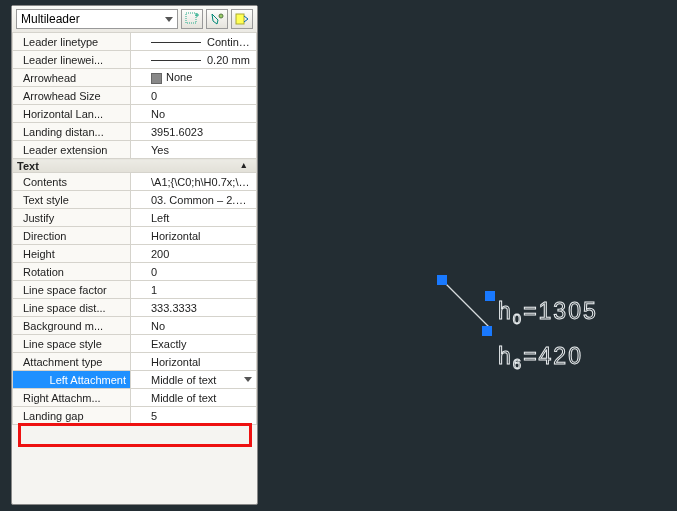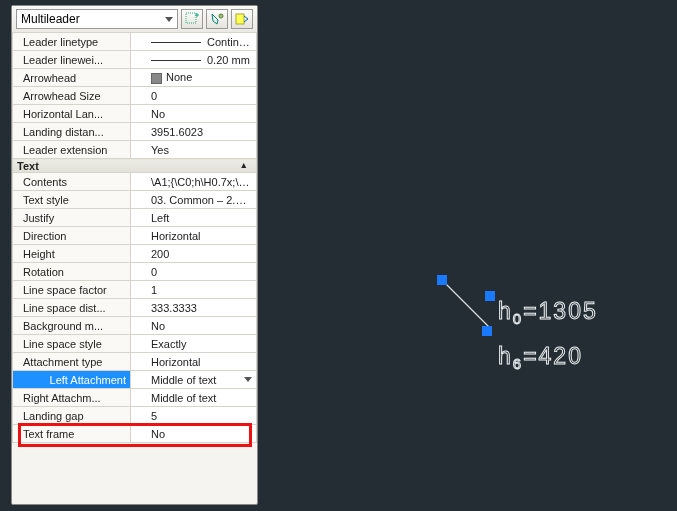--- a/index.html
+++ b/index.html
@@ -172,24 +172,20 @@
       </td>
     </tr>
     <tr>
           <td class="label">Right Attachm...</td>
           <td class="value">Middle of text</td>
         </tr>
     <tr>
           <td class="label">Landing gap</td>
           <td class="value">5</td>
         </tr>
-    <tr>
-          <td class="label">Text frame</td>
-          <td class="value">No</td>
-        </tr>
   </tbody>
     </table>
 </div>
 
 <div class="highlight-box"></div>
 
 <div class="viewport">
   <svg width="100%" height="100%" style="position:absolute;left:0;top:0">
     <line x1="182" y1="232" x2="230" y2="280" stroke="#d7dbde" stroke-width="1.2"></line>
   </svg>

